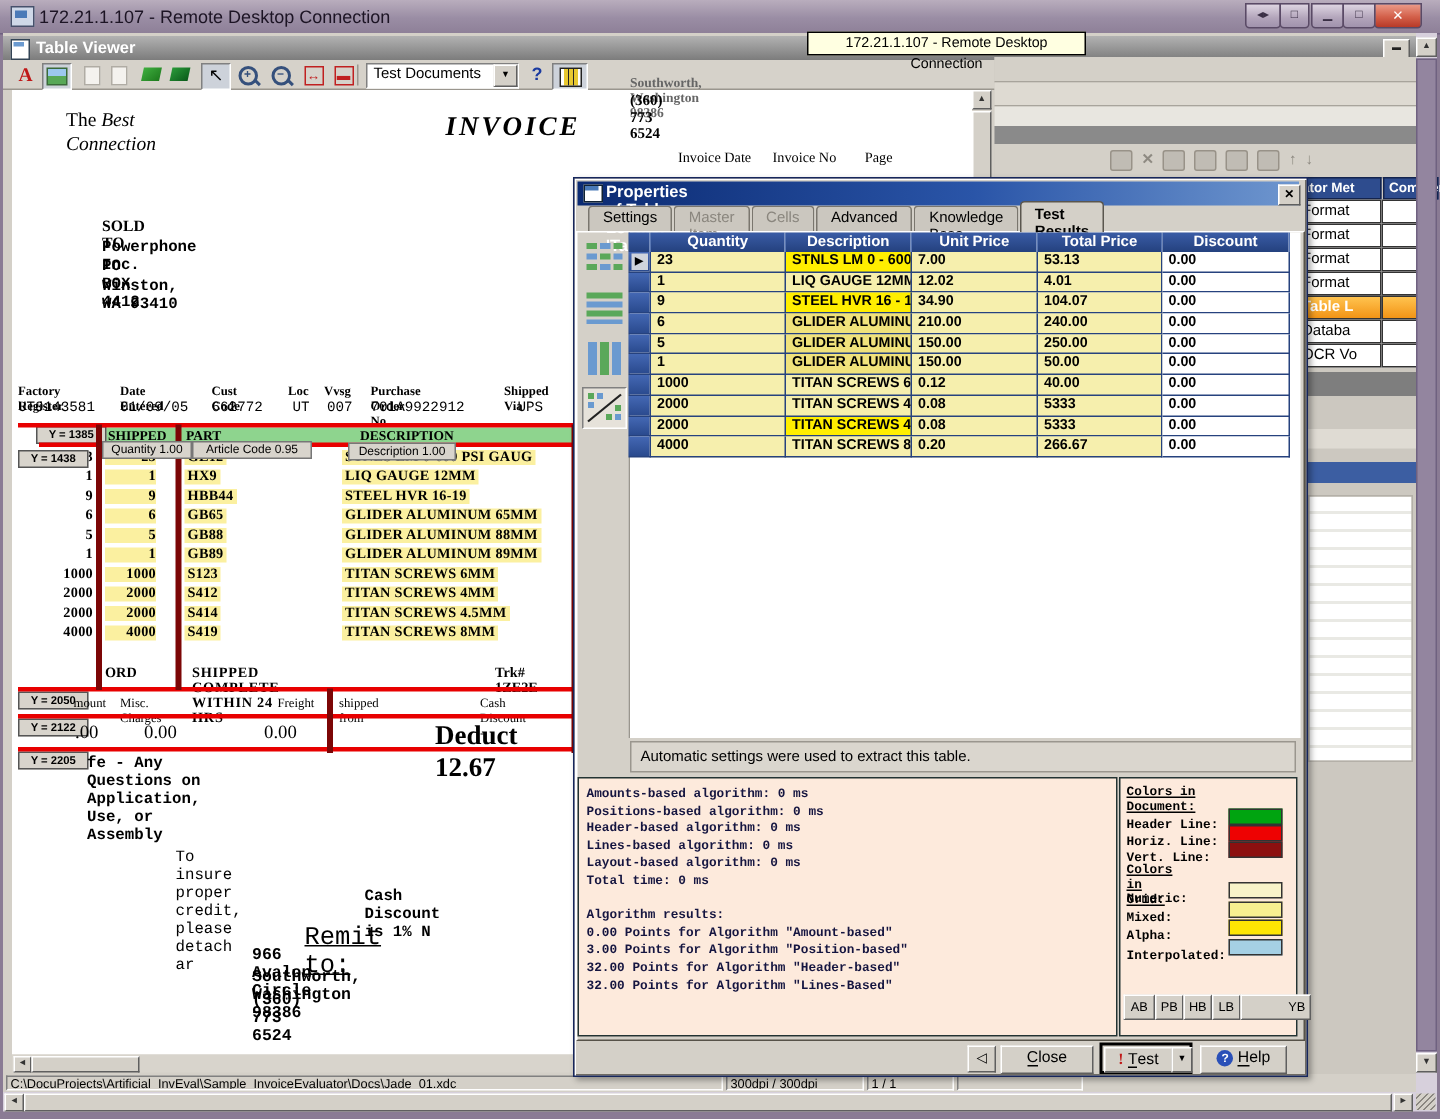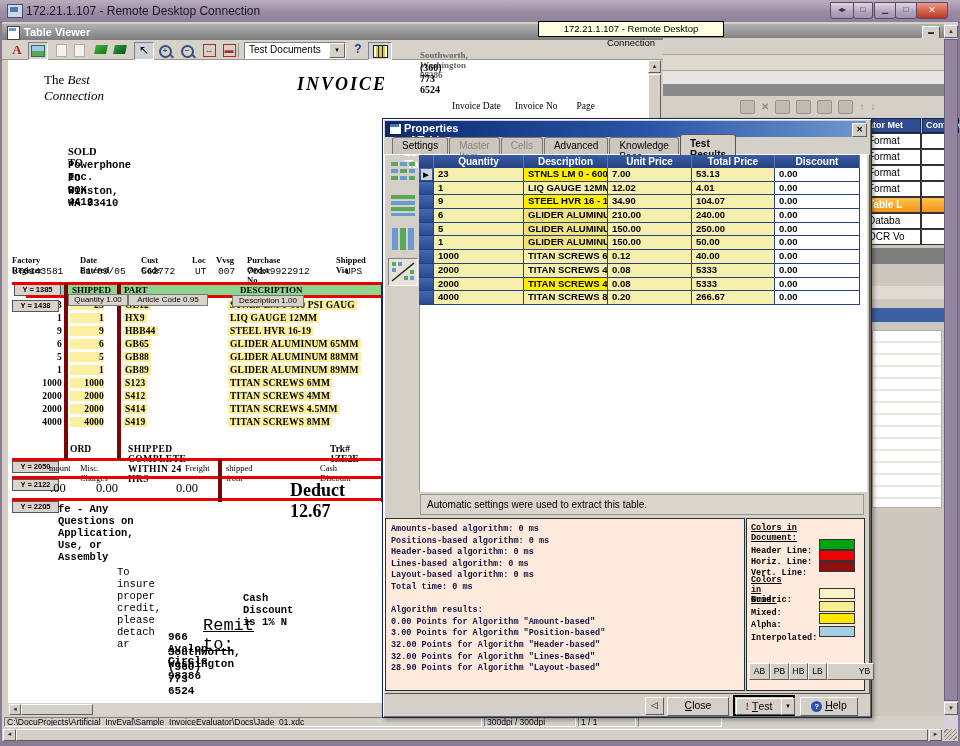--- a/index.html
+++ b/index.html
@@ -277,21 +277,21 @@
       </div>
 
       <div class="invrow" style="position: absolute; left: 12px; top: 417px;">
         <span class="r-ord">4000</span>
         <span class="r-shp">4000</span>
         <span class="r-prt">S419</span>
         <span class="r-dsc">TITAN SCREWS 8MM</span>
       </div>
     </div>
 
-  <span class="abs ylab" style="left:14px;top:284px;">Y = 1385</span>
+  <span class="abs ylab" style="left:24px;top:284px;">Y = 1385</span>
   <span class="abs ylab" style="left:12px;top:300px;">Y = 1438</span>
   <span class="abs ylab" style="left:12px;top:461px;">Y = 2050</span>
   <span class="abs ylab" style="left:12px;top:479px;">Y = 2122</span>
   <span class="abs ylab" style="left:12px;top:501px;">Y = 2205</span>
   <span class="abs mlab" style="left:68px;top:294px;width:58px;">Quantity 1.00</span>
   <span class="abs mlab" style="left:128px;top:294px;width:78px;">Article Code 0.95</span>
   <span class="abs mlab" style="left:232px;top:295px;width:70px;">Description 1.00</span>
 
   <span class="abs" style="left:70px;top:444px;font-size:9.5px;font-weight:bold;">ORD</span>
   <span class="abs" style="left:128px;top:444px;font-size:9.5px;font-weight:bold;letter-spacing:.5px;">SHIPPED COMPLETE WITHIN 24 HRS</span>
@@ -586,21 +586,20 @@
       <div class="logline">Header-based algorithm: 0 ms</div>
       <div class="logline">Lines-based algorithm: 0 ms</div>
       <div class="logline">Layout-based algorithm: 0 ms</div>
       <div class="logline">Total time: 0 ms</div>
       <div class="logline"></div>
       <div class="logline">Algorithm results:</div>
       <div class="logline">0.00 Points for Algorithm "Amount-based"</div>
       <div class="logline">3.00 Points for Algorithm "Position-based"</div>
       <div class="logline">32.00 Points for Algorithm "Header-based"</div>
       <div class="logline">32.00 Points for Algorithm "Lines-Based"</div>
-      <div class="logline">28.90 Points for Algorithm "Layout-based"</div>
     </div>
 
   <div class="abs legp"></div>
   <span class="abs legt" style="left:751px;top:523px;z-index:34;">Colors in Document:</span>
   <div class="abs" style="left:746px;top:539px;z-index:34;width:119px;">
 
       <div class="legrow" style="position:relative;left:5px;">
         <span class="ll">Header Line:</span>
         <span class="sw" style="background: rgb(0, 164, 16);"></span>
       </div>

